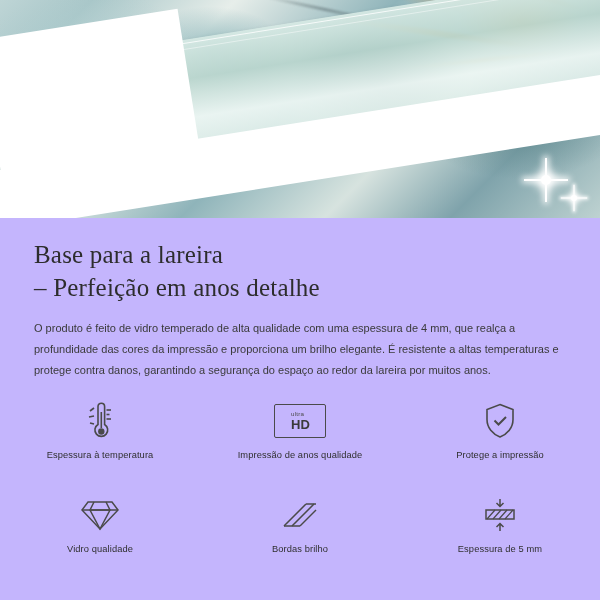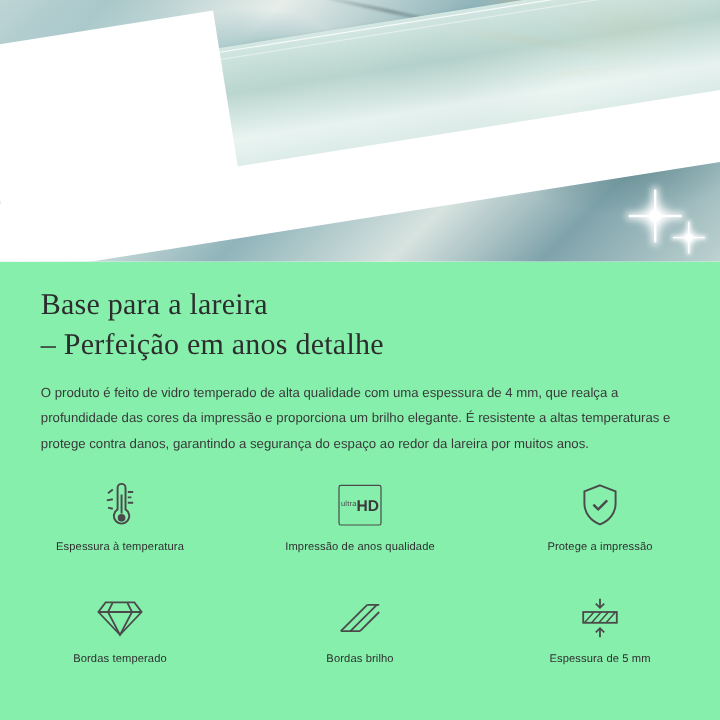--- a/index.html
+++ b/index.html
@@ -10,21 +10,21 @@
     width: 600px;
     height: 600px;
     background: #ffffff;
     font-family: "Liberation Sans", sans-serif;
     overflow: hidden;
   }
   .page {
     position: relative;
     width: 600px;
     height: 600px;
-    background: #86efac;
+    background: #c4b5fd;
     box-sizing: border-box;
   }
 
   
   .hero {
     position: relative;
     width: 600px;
     height: 218px;
     overflow: hidden;
     background: #ffffff;
@@ -176,23 +176,25 @@
     color: #2f2f2f;
     text-align: center;
     letter-spacing: .1px;
   }
   .hd-badge {
     width: 34px;
     height: 32px;
     border: 1.6px solid #4a4a4a;
     border-radius: 2px;
     display: flex;
-    align-items: center;
+    flex-direction: column;
+    align-items: flex-start;
     justify-content: center;
     line-height: 1;
+    padding-left: 16px;
   }
   .hd-badge .u { font-size: 6.2px; color: #4a4a4a; letter-spacing: .2px; }
   .hd-badge .h { font-size: 13px; font-weight: bold; color: #3a3a3a; margin-top: 1px; }
   svg { display: block; }
 </style>
 </head>
 <body>
 
 <div class="page">
 
@@ -267,21 +269,21 @@
 
     <div class="feature">
       <div class="feature-icon">
         <svg width="40" height="36" viewBox="0 0 40 36" fill="none" stroke="#4a4a4a" stroke-width="1.5">
           <path d="M8 5h24l6 8-18 19L2 13z"></path>
           <path d="M2 13h36"></path>
           <path d="M14 5l-4 8 10 19 10-19-4-8"></path>
           <path d="M10 13h20"></path>
         </svg>
       </div>
-      <div class="feature-label">Bordas temperado</div>
+      <div class="feature-label">Vidro qualidade</div>
     </div>
 
     <div class="feature">
       <div class="feature-icon">
         <svg width="40" height="34" viewBox="0 0 40 34" fill="none" stroke="#4a4a4a" stroke-width="1.5">
           <path d="M4 28 L26 6"></path>
           <path d="M12 28 L34 6"></path>
           <path d="M20 28 L36 12"></path>
           <path d="M4 28 L20 28"></path>
           <path d="M26 6 L36 6"></path>

